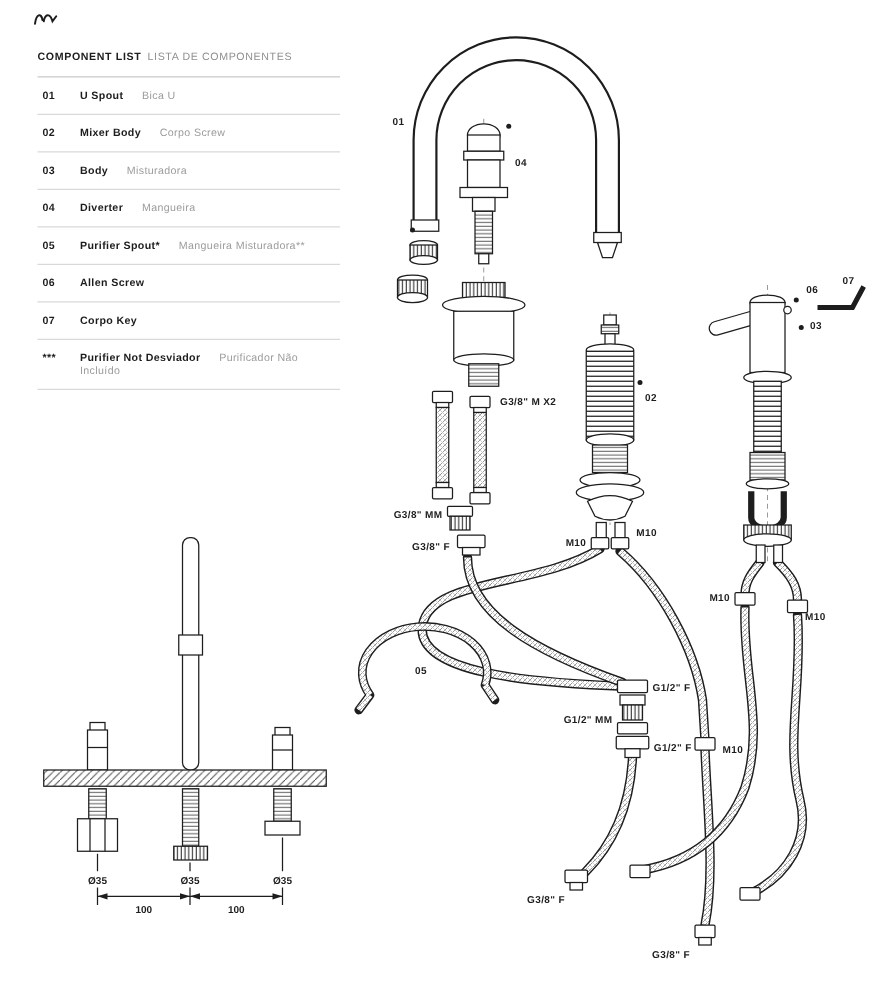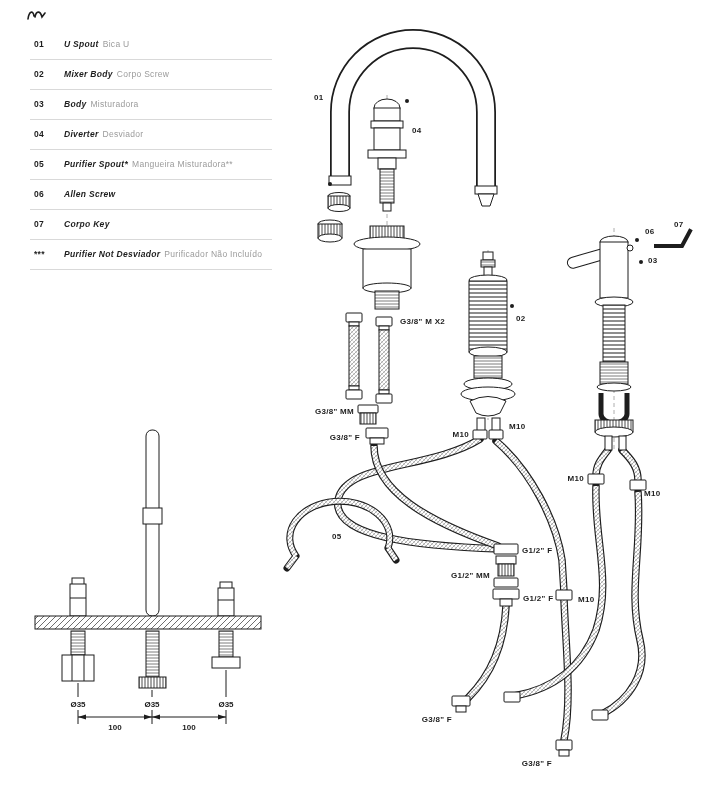--- a/index.html
+++ b/index.html
@@ -10,55 +10,58 @@
 
   .brand { position:absolute; left:26px; top:8px; }
 
   .component-list { position:absolute; left:30px; top:30px; width:242px; }
   .cl-header { padding:5px 0 8px 0; border-bottom:1px solid #c9c9c9; }
   .cl-title { font-size:8.5px; font-weight:bold; letter-spacing:.5px; color:#1d1d1d; }
   .cl-title-pt { font-size:8.5px; letter-spacing:.5px; color:#8f8f8f; margin-left:5px; }
   .cl-row { display:flex; align-items:baseline; gap:12px; padding:9px 0 10px 4px;
             border-bottom:1px solid #d9d9d9; font-size:8.5px; letter-spacing:.3px; }
   .cl-num { font-weight:bold; color:#1d1d1d; width:18px; flex:0 0 18px; }
-  .cl-en  { font-weight:bold; color:#1d1d1d;font-style:italic; }
-  .cl-pt  { color:#9b9b9b; margin-left:4px; }
+  .cl-en  { font-weight:bold; color:#1d1d1d; }
+  .cl-pt  { color:#9b9b9b; margin-left:15px; }
 
   .part { fill:#ffffff; stroke:#1d1d1d; stroke-width:1; }
   .thin { fill:none; stroke:#1d1d1d; stroke-width:1; }
   .axis { fill:none; stroke:#9a9a9a; stroke-width:.8; stroke-dasharray:4 3; }
   .dot  { fill:#1d1d1d; }
   .lbl  { font:bold 8px "Liberation Sans", sans-serif; fill:#1d1d1d; letter-spacing:.3px; }
   .dim  { font:bold 8px "Liberation Sans", sans-serif; fill:#1d1d1d; }
 </style>
 </head>
 <body>
 
 <div class="page">
 
   <svg class="brand" width="22" height="14" viewBox="0 0 22 14">
     <path d="M2 11 C3 3 7 2 8 8 M9 9 C10 3 14 2 16 9 L19 5" fill="none" stroke="#1d1d1d" stroke-width="1.6" stroke-linecap="round"></path>
   </svg>
 
   <aside class="component-list">
+    <div class="cl-header">
+      <span class="cl-title">COMPONENT LIST</span><span class="cl-title-pt">LISTA DE COMPONENTES</span>
+    </div>
     <div class="cl-row">
       <span class="cl-num">01</span>
       <span><span class="cl-en">U Spout</span><span class="cl-pt">Bica U</span></span>
     </div>
     <div class="cl-row">
       <span class="cl-num">02</span>
       <span><span class="cl-en">Mixer Body</span><span class="cl-pt">Corpo Screw</span></span>
     </div>
     <div class="cl-row">
       <span class="cl-num">03</span>
       <span><span class="cl-en">Body</span><span class="cl-pt">Misturadora</span></span>
     </div>
     <div class="cl-row">
       <span class="cl-num">04</span>
-      <span><span class="cl-en">Diverter</span><span class="cl-pt">Desviador</span></span>
+      <span><span class="cl-en">Diverter</span><span class="cl-pt">Mangueira</span></span>
     </div>
     <div class="cl-row">
       <span class="cl-num">05</span>
       <span><span class="cl-en">Purifier Spout*</span><span class="cl-pt">Mangueira Misturadora**</span></span>
     </div>
     <div class="cl-row">
       <span class="cl-num">06</span>
       <span><span class="cl-en">Allen Screw</span><span class="cl-pt"></span></span>
     </div>
     <div class="cl-row">

